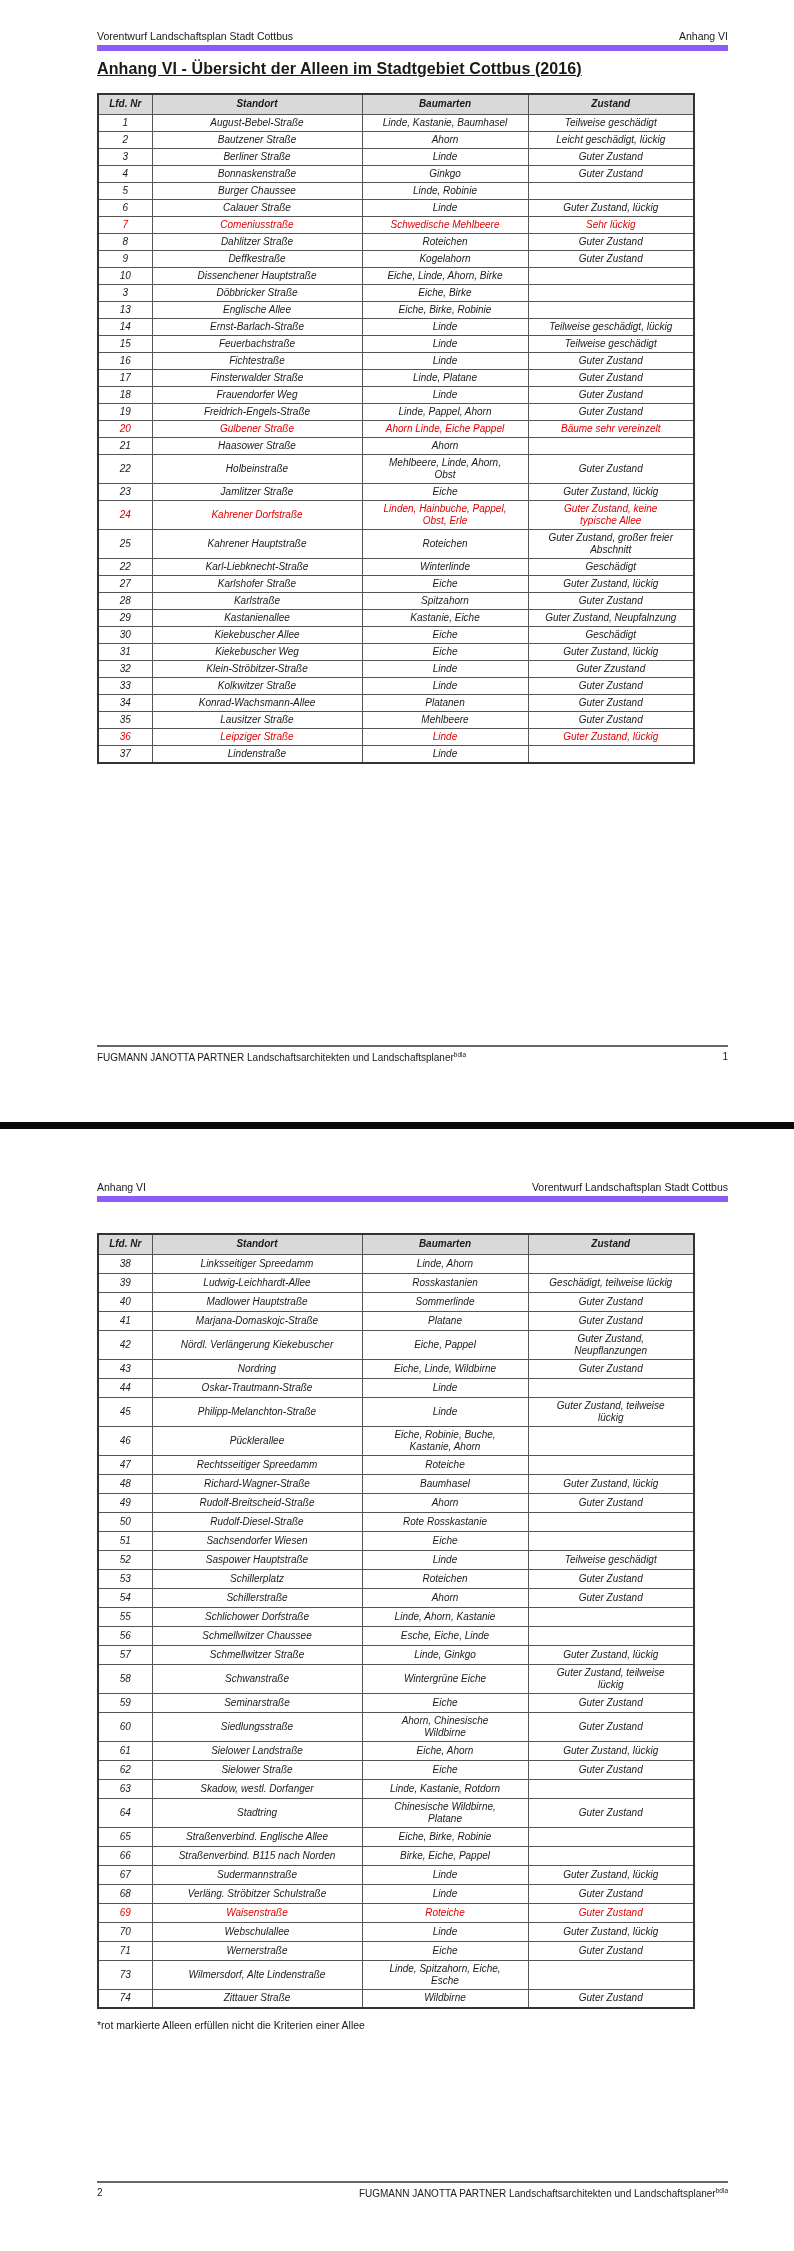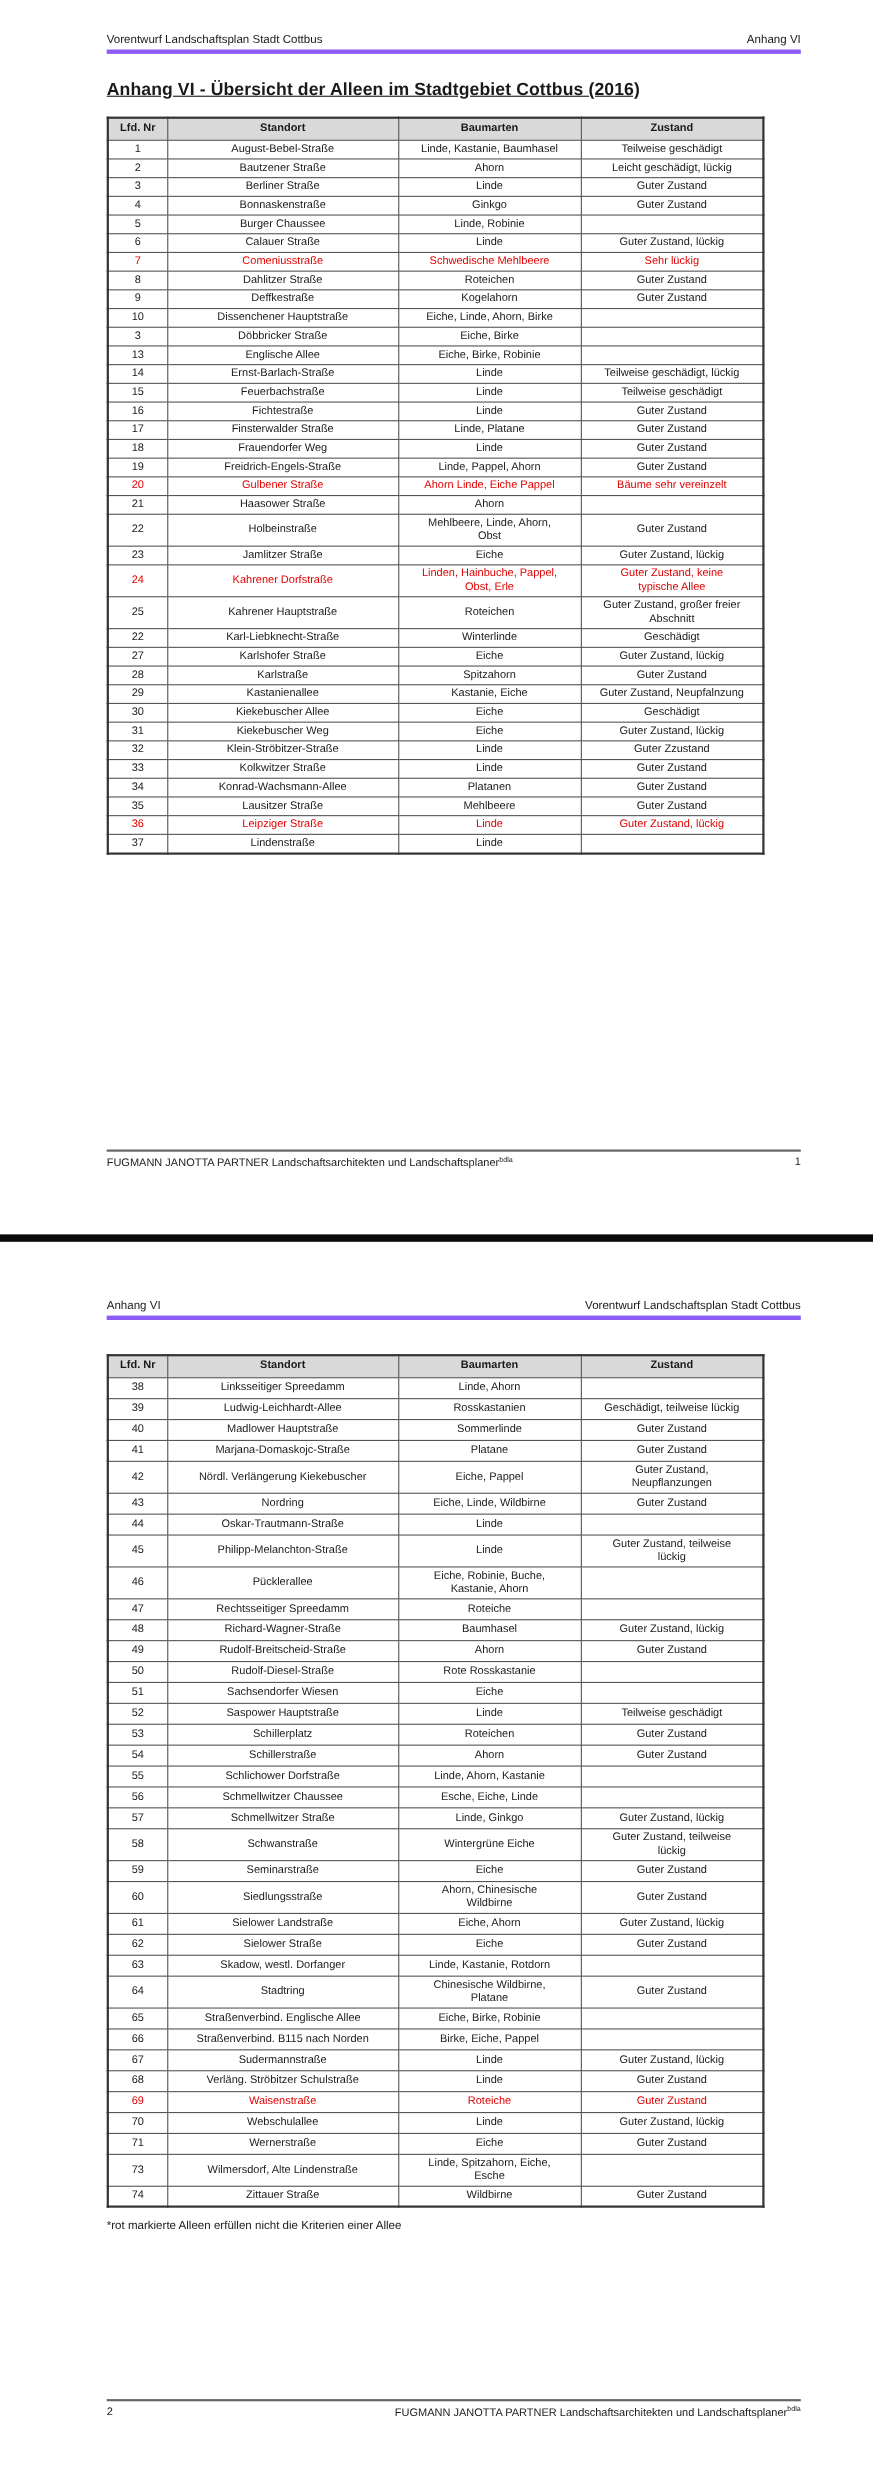--- a/index.html
+++ b/index.html
@@ -15,32 +15,32 @@
     font-family:"Liberation Sans","DejaVu Sans",sans-serif;
     color:var(--ink);
   }
   .page{position:relative;width:794px;background:#fff;overflow:hidden;}
   .page-1{height:1122px;padding:30px 66px 0 97px;}
   .page-2{height:1115px;padding:52px 66px 0 97px;}
   .separator{width:794px;height:7px;background:#0a0a0a;}
 
   .doc-header{
     display:flex;justify-content:space-between;align-items:flex-end;
-    font-size:10.5px;padding-bottom:3px;border-bottom:4px solid #8b5cf6;
+    font-size:10.5px;padding-bottom:3px;border-bottom:6px solid #8b5cf6;
   }
   .doc-title{
-    margin-top:24px;
+    margin-top:9px;
     font-size:16px;font-weight:bold;text-decoration:underline;
     letter-spacing:0.1px;
   }
 
   table.alleen{
     border-collapse:collapse;table-layout:fixed;width:570px;
     margin-top:15px;
-    font-size:10px;line-height:12px;
+    font-size:10px;line-height:12px;font-style:italic;
   }
   table.alleen th,table.alleen td{
     border:1px solid var(--line);
     text-align:center;vertical-align:middle;
     padding:2px 6px;
     overflow-wrap:break-word;
   }
   table.alleen{border:2px solid #333;}
   table.alleen thead th{
     background:var(--header-bg);

